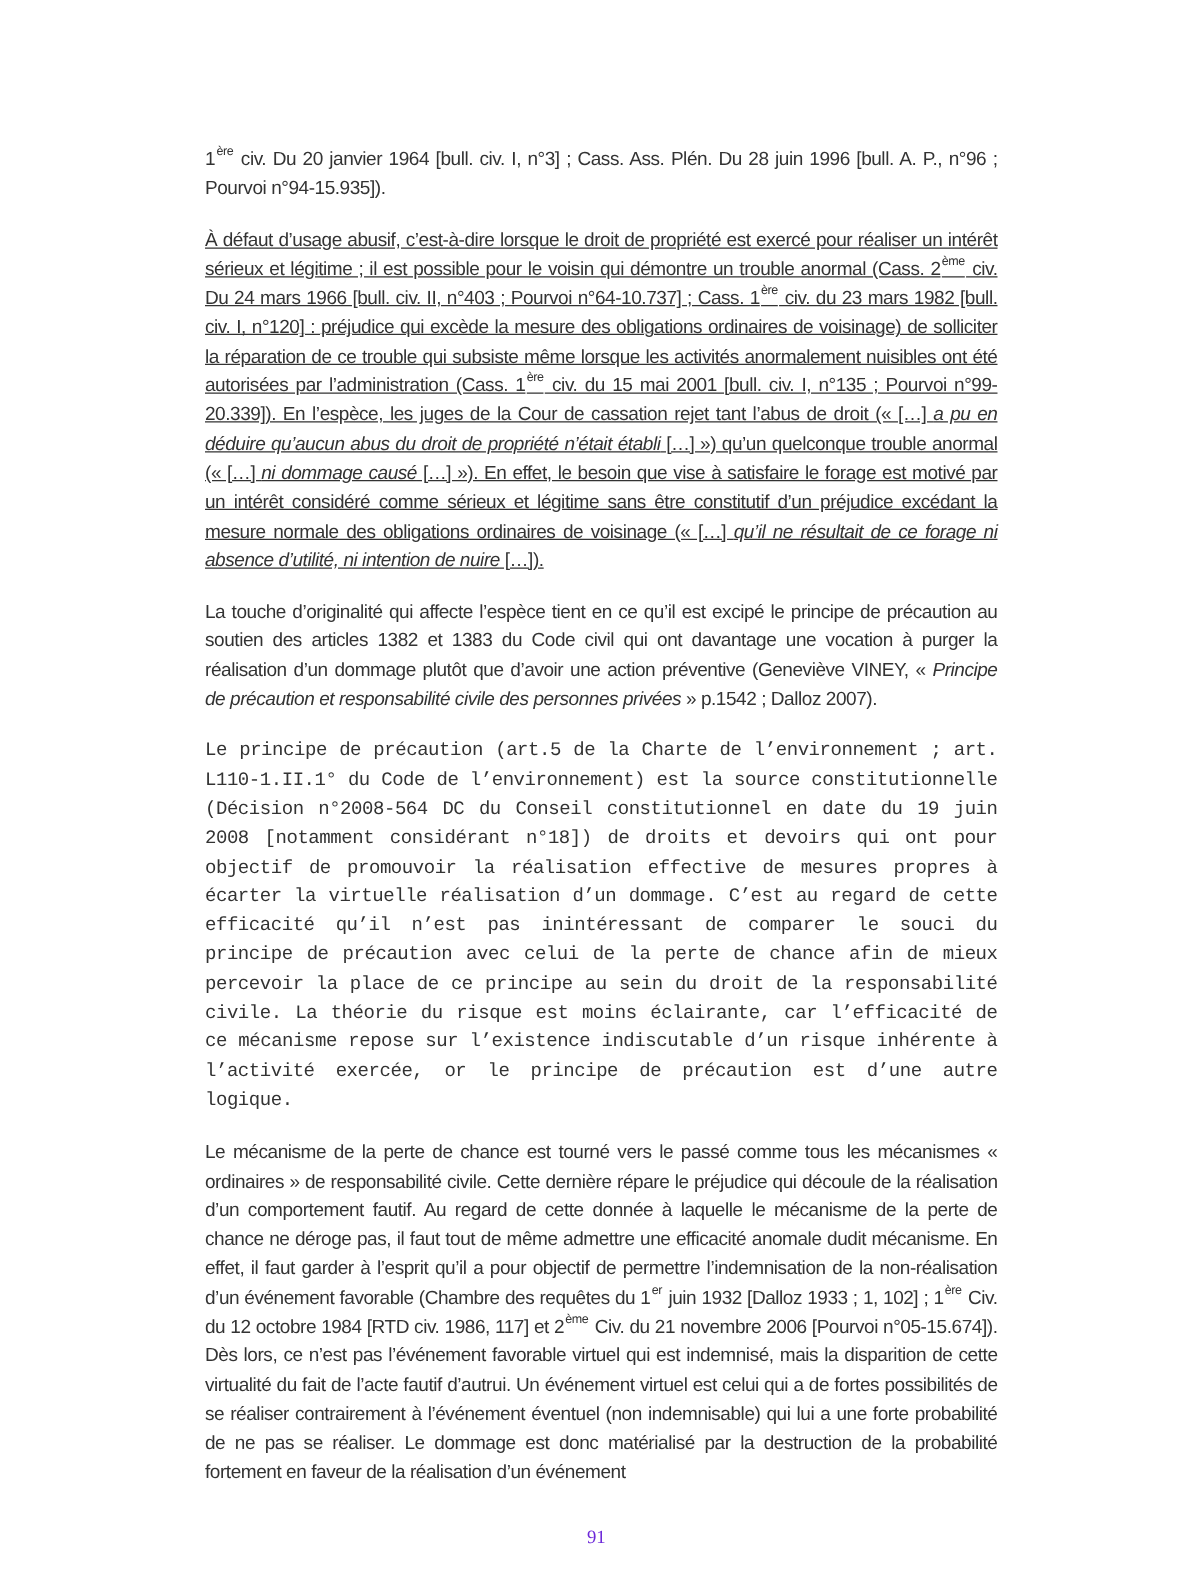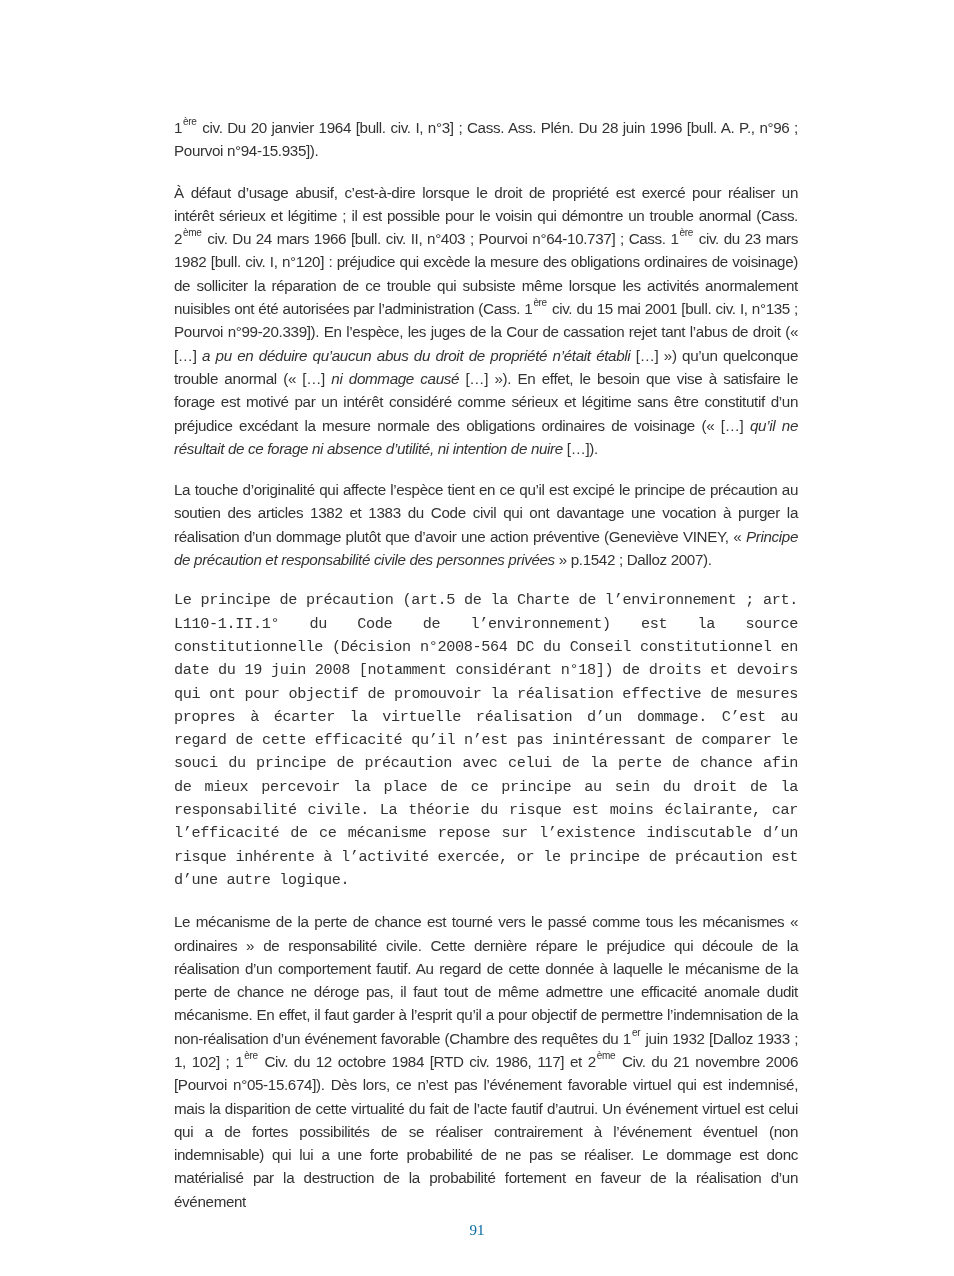--- a/index.html
+++ b/index.html
@@ -3,30 +3,30 @@
 <meta charset="utf-8">
 <style>
   html, body { margin: 0; padding: 0; background: #ffffff; }
   body { width: 954px; height: 1276px; position: relative; overflow: hidden; }
   .page {
     position: absolute; left: 158px; top: 116px; width: 640px;
     font-family: "Liberation Sans", sans-serif;
     font-size: 15.2px; line-height: 23.3px; color: #333333;
     letter-spacing: -0.35px;
   }
-  .para { margin: 0 0 14px 16px; text-align: justify; }
+  .para { margin: 0 0 14px 6px; text-align: justify; }
   .para.first { margin-bottom: 18px; }
-  .para.p2 { margin-bottom: 18px; }
+  .para.p2 { margin-bottom: 18px; text-decoration: underline; }
   .para.p3 { margin-bottom: 18px; }
   .para.p4 { margin-bottom: 18px; font-family: Liberation Mono, monospace; }
   sup { font-size: 10px; line-height: 0; position: relative; top: -2px; vertical-align: super; margin: 0 1px; }
   em { font-style: italic; }
   .page-number {
     position: absolute; left: 0; width: 954px; top: 1222px; text-align: center;
-    font-family: "Liberation Serif", serif; font-size: 15px; color: #0369a1;
+    font-family: "Liberation Serif", serif; font-size: 15px; color: #6d28d9;
   }
 </style>
 </head>
 <body>
 
 <div class="page">
   <p class="para first"><span>1</span><sup>ère</sup><span> civ. Du 20 janvier 1964 [bull. civ. I, n°3] ; Cass. Ass. Plén. Du 28 juin 1996 [bull. A. P., n°96 ; Pourvoi n°94-15.935]).</span></p>
   <p class="para p2"><span>À défaut d’usage abusif, c’est-à-dire lorsque le droit de propriété est exercé pour réaliser un intérêt sérieux et légitime ; il est possible pour le voisin qui démontre un trouble anormal (Cass. 2</span><sup>ème</sup><span> civ. Du 24 mars 1966 [bull. civ. II, n°403 ; Pourvoi n°64-10.737] ; Cass. 1</span><sup>ère</sup><span> civ. du 23 mars 1982 [bull. civ. I, n°120] : préjudice qui excède la mesure des obligations ordinaires de voisinage) de solliciter la réparation de ce trouble qui subsiste même lorsque les activités anormalement nuisibles ont été autorisées par l’administration (Cass. 1</span><sup>ère</sup><span> civ. du 15 mai 2001 [bull. civ. I, n°135 ; Pourvoi n°99-20.339]). En l’espèce, les juges de la Cour de cassation rejet tant l’abus de droit (« […] </span><em>a pu en déduire qu’aucun abus du droit de propriété n’était établi</em><span> […] ») qu’un quelconque trouble anormal (« […] </span><em>ni dommage causé</em><span> […] »). En effet, le besoin que vise à satisfaire le forage est motivé par un intérêt considéré comme sérieux et légitime sans être constitutif d’un préjudice excédant la mesure normale des obligations ordinaires de voisinage (« […] </span><em>qu’il ne résultait de ce forage ni absence d’utilité, ni intention de nuire</em><span> […]).</span></p>
   <p class="para p3"><span>La touche d’originalité qui affecte l’espèce tient en ce qu’il est excipé le principe de précaution au soutien des articles 1382 et 1383 du Code civil qui ont davantage une vocation à purger la réalisation d’un dommage plutôt que d’avoir une action préventive (Geneviève VINEY, « </span><em>Principe de précaution et responsabilité civile des personnes privées</em><span> » p.1542 ; Dalloz 2007).</span></p>
   <p class="para p4"><span>Le principe de précaution (art.5 de la Charte de l’environnement ; art. L110-1.II.1° du Code de l’environnement) est la source constitutionnelle (Décision n°2008-564 DC du Conseil constitutionnel en date du 19 juin 2008 [notamment considérant n°18]) de droits et devoirs qui ont pour objectif de promouvoir la réalisation effective de mesures propres à écarter la virtuelle réalisation d’un dommage. C’est au regard de cette efficacité qu’il n’est pas inintéressant de comparer le souci du principe de précaution avec celui de la perte de chance afin de mieux percevoir la place de ce principe au sein du droit de la responsabilité civile. La théorie du risque est moins éclairante, car l’efficacité de ce mécanisme repose sur l’existence indiscutable d’un risque inhérente à l’activité exercée, or le principe de précaution est d’une autre logique.</span></p>

